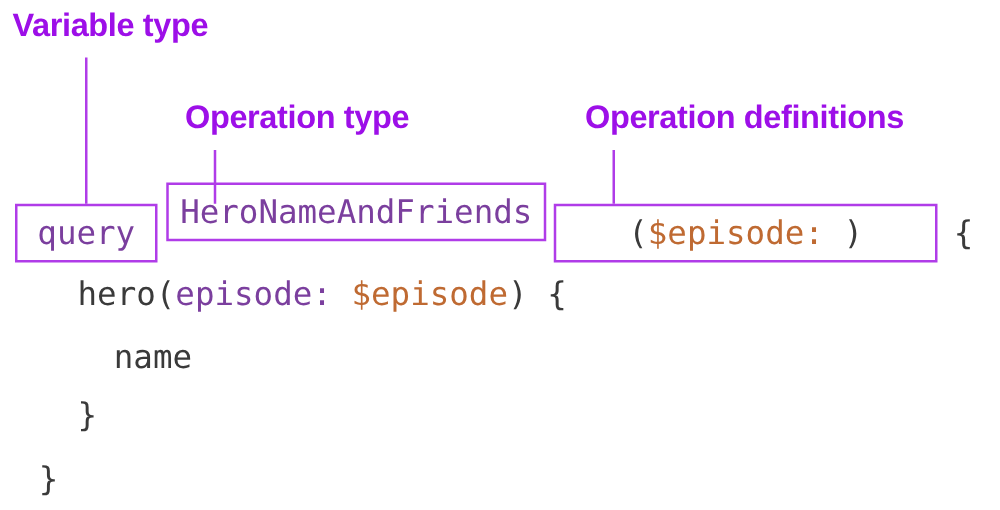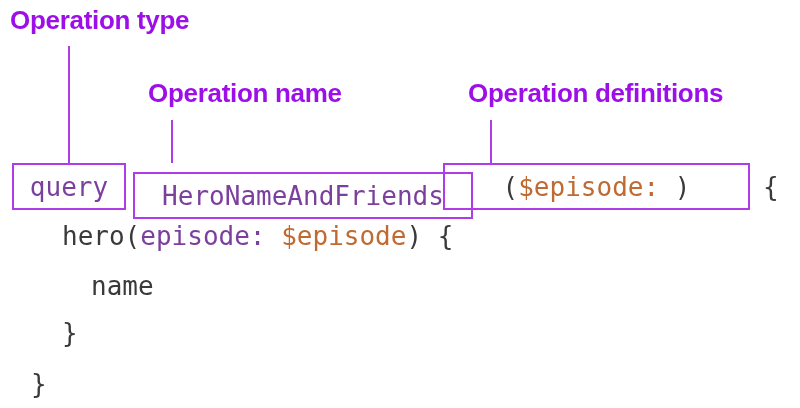--- a/index.html
+++ b/index.html
@@ -51,37 +51,37 @@
   }
   .kw   { color: var(--keyword-color, #7b3f9e); }
   .var  { color: var(--variable-color, #bf6a32); }
   .plain{ color: var(--plain-color, #3a3a3a); }
 </style>
 </head>
 <body>
 
 <div class="canvas">
 
-  <div class="label" style="left:10px; top:5px;">Operation type</div>
+  <div class="label" style="left:10px; top:5px;">Variable type</div>
 
-  <div class="label" style="left:148px; top:78px;">Operation name</div>
+  <div class="label" style="left:148px; top:78px;">Operation type</div>
 
   <div class="label" style="left:468px; top:78px;">Operation definitions</div>
 
   <div class="vline" style="left:68px; top:46px; height:117px;"></div>
 
   <div class="vline" style="left:171px; top:120px; height:43px;"></div>
 
   <div class="vline" style="left:490px; top:120px; height:43px;"></div>
 
   <div class="codebox" style="left:12px; top:163px; width:114px;">
     <span class="kw">query</span>
   </div>
 
-  <div class="codebox" style="left:133px; top:172px; width:340px;text-align:right;">
+  <div class="codebox" style="left:133px; top:146px; width:304px;text-align:right;">
     <span class="kw">HeroNameAndFriends</span>
   </div>
 
   <div class="codebox" style="left:443px; top:163px; width:307px;"><span class="plain">(</span><span class="var">$episode:</span><span class="plain"> </span><span class="plain">)</span></div>
 
   <div class="codeline" style="left:763px; top:172px;">{</div>
 
   <div class="codeline" style="left:91px; top:271px;">name</div>
 
   <div class="codeline" style="left:62px; top:221px;"><span class="plain">hero(</span><span class="kw">episode:</span><span class="plain"> </span><span class="var">$episode</span><span class="plain">) {</span></div>

